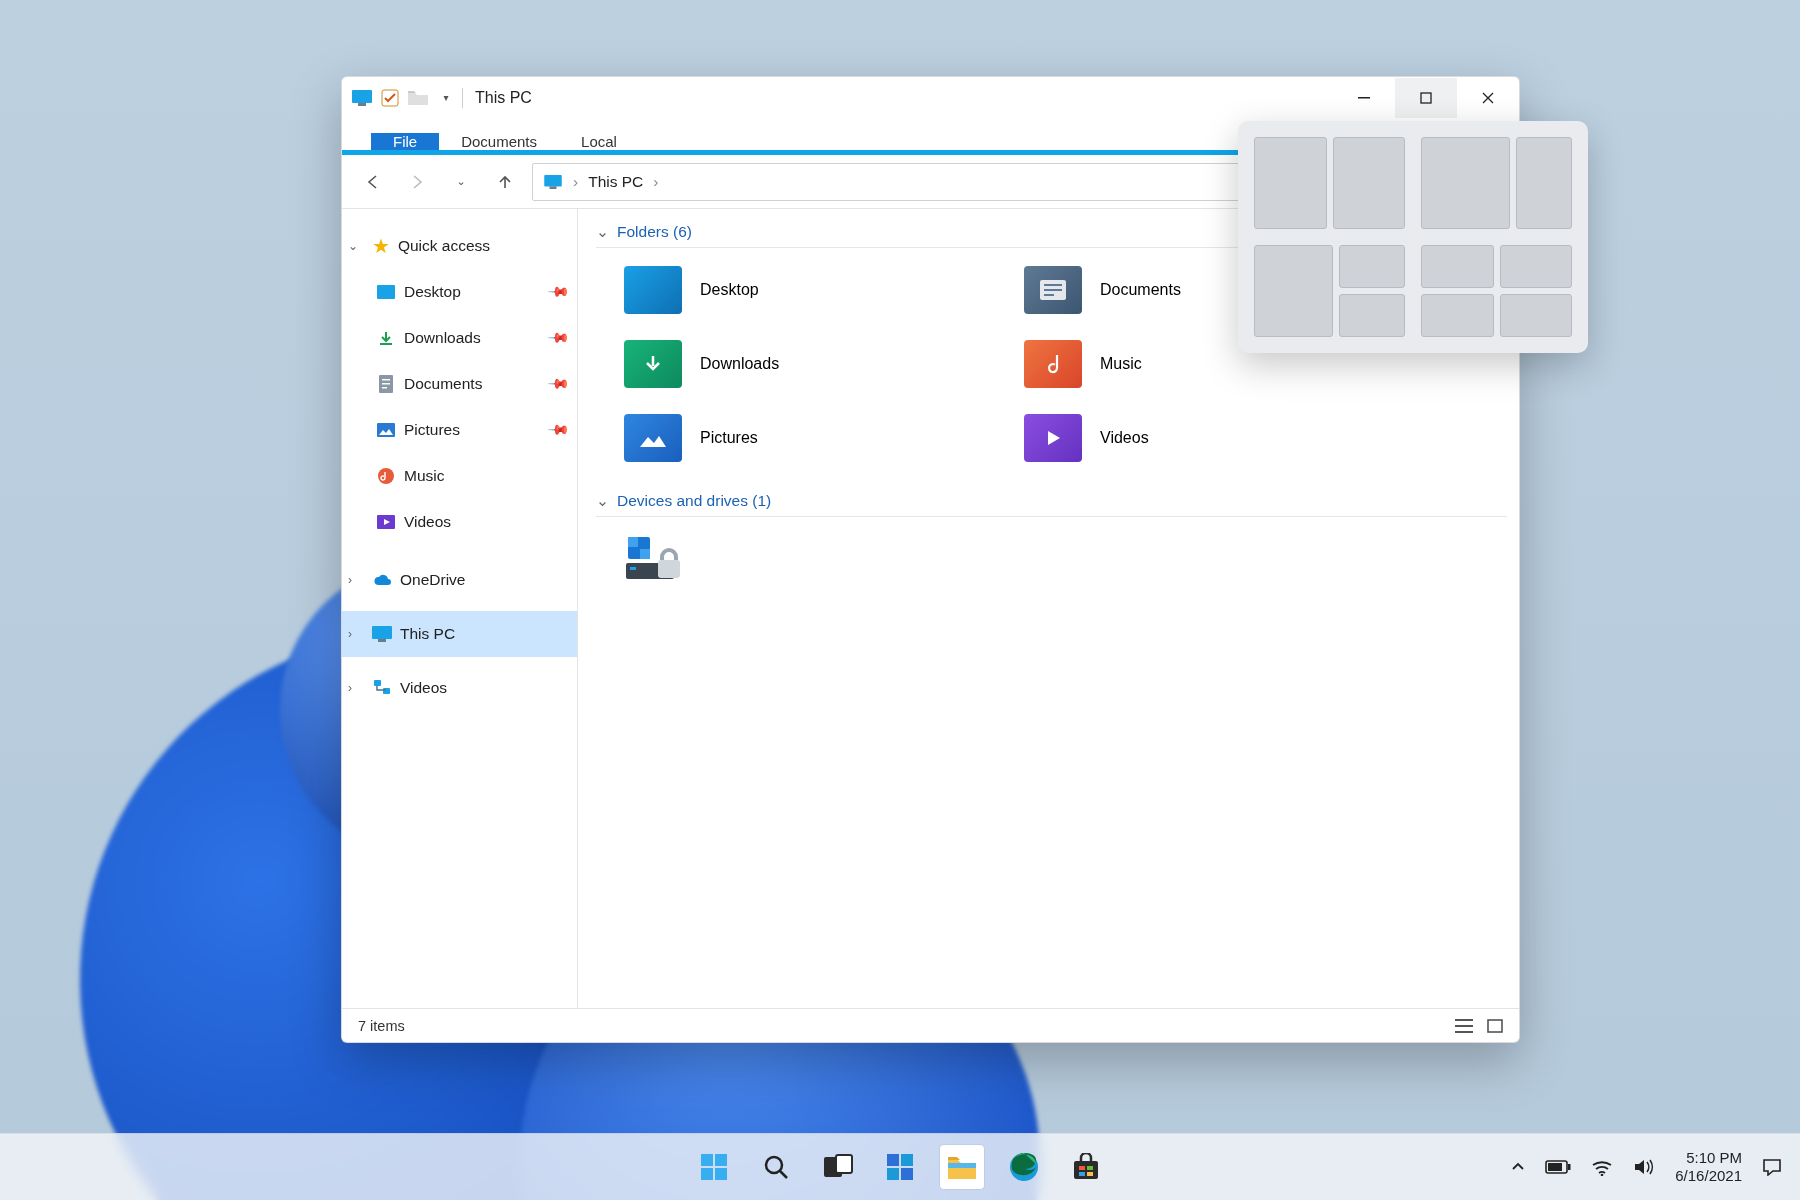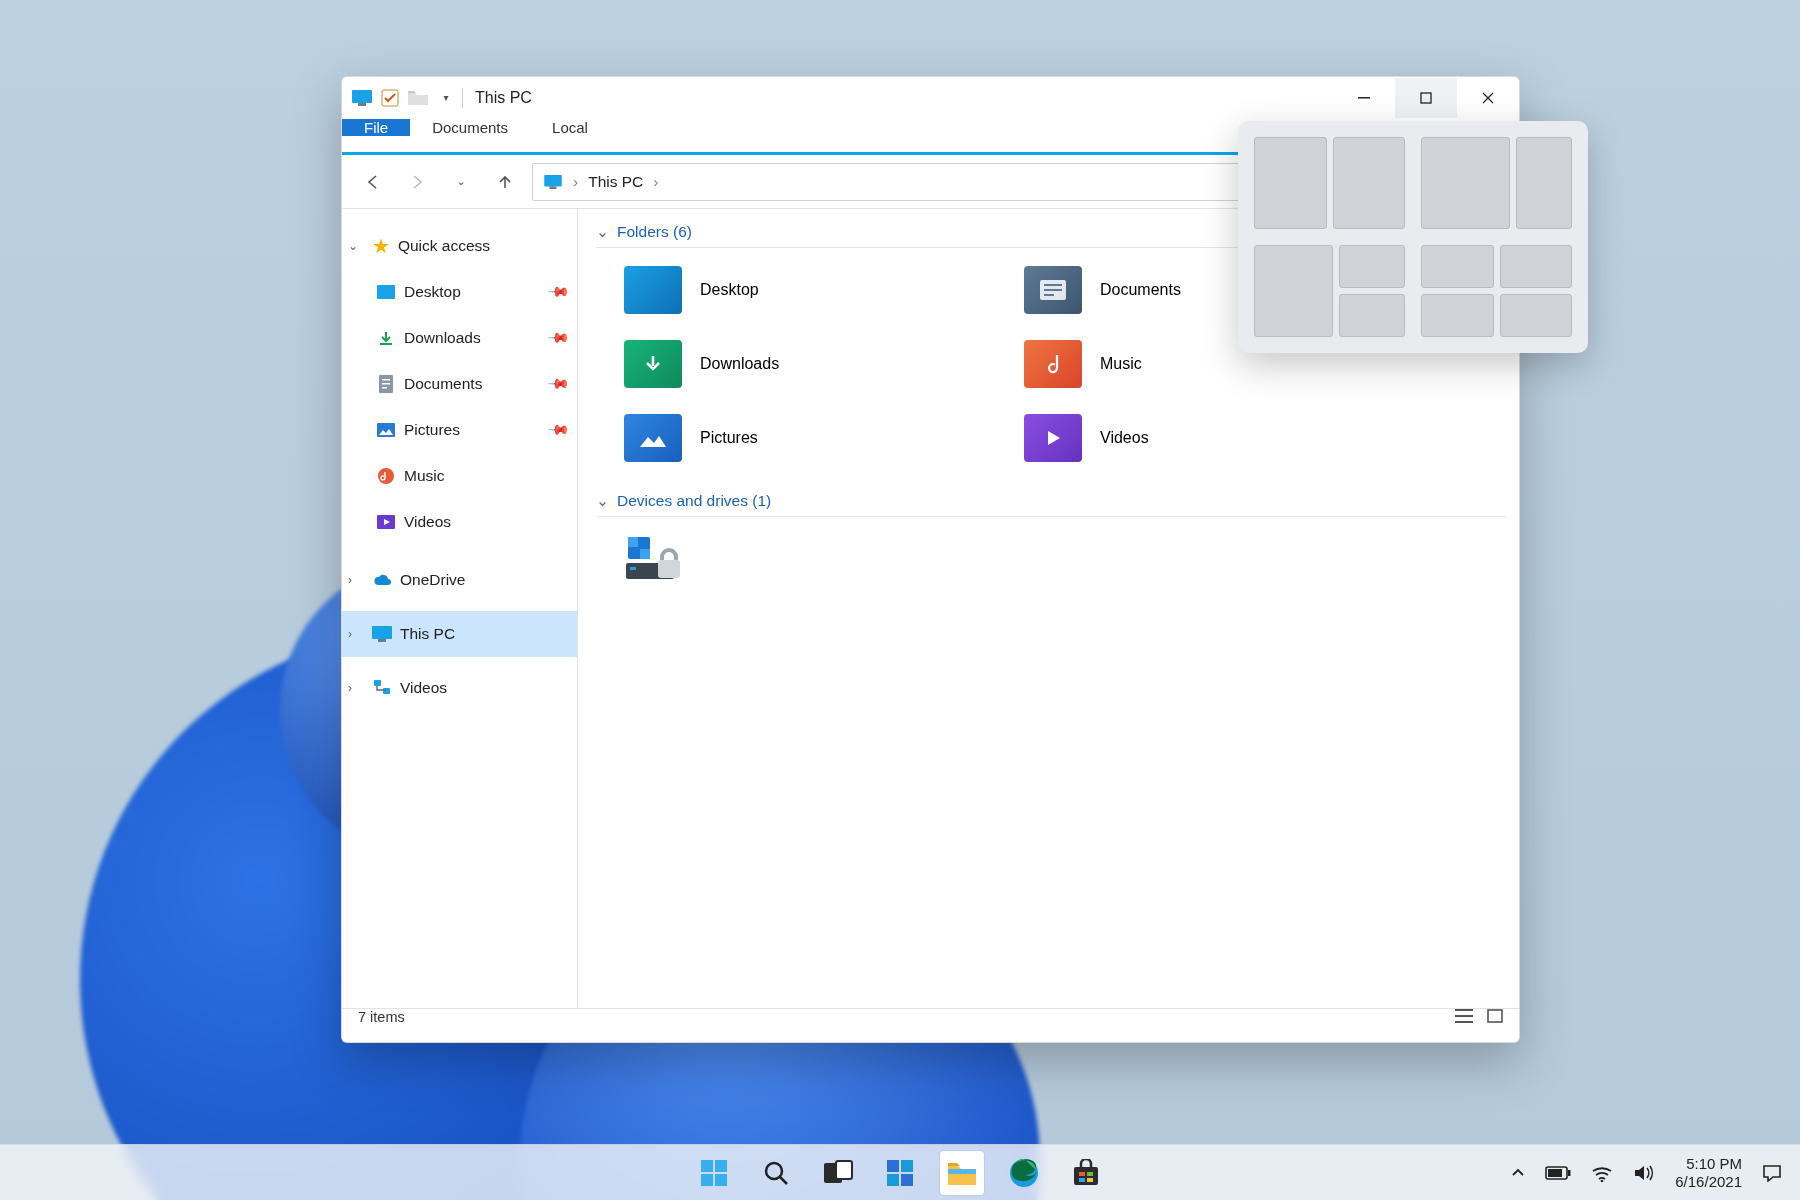--- a/index.html
+++ b/index.html
@@ -19,21 +19,21 @@
     display:flex; flex-direction:column;
   }
   .titlebar{ height:42px; display:flex; align-items:center; padding:0 0 0 10px; border-bottom:1px solid rgba(0,0,0,0); }
   .tb-icons{ display:flex; align-items:center; gap:8px; }
   .tb-sep{ width:1px;height:20px;background:#ccc; margin:0 6px;}
   .tb-title{ margin-left:6px; font-size:16px; color:#222;}
   .win-controls{ margin-left:auto; display:flex; }
   .win-btn{ width:62px; height:40px; display:flex; align-items:center; justify-content:center; }
   .win-btn.maximize{ background:#eef0f2;}
 
-  .menubar{ height:36px; display:flex; align-items:flex-start; border-bottom:3px solid #0ea5e9;}
+  .menubar{ height:36px; display:flex; align-items:flex-end; border-bottom:5px solid #0ea5e9;padding-left:29px;}
   .menu-item{ padding:0 22px; display:flex; align-items:center; font-size:15px; color:#333;}
   .menu-item.file{ background:#1976d2; color:#fff; font-weight:400;}
 
   .toolbar{ height:54px; display:flex; align-items:center; padding:0 14px; gap:10px; border-bottom:1px solid #e3e3e3;}
   .nav-btn{ width:34px;height:34px;display:flex;align-items:center;justify-content:center;color:#555;}
   .address{ flex:1; height:38px; border:1px solid #d0d0d0; border-radius:2px; display:flex; align-items:center; padding:0 10px; gap:10px; font-size:15.5px; }
   .crumb{ color:#222;}
   .chev{ color:#888;}
   .address .right{ margin-left:auto; display:flex; gap:14px; color:#666;}
   .searchbox{ width:30px;height:38px;border:1px solid #d0d0d0;border-left:none;display:flex;align-items:center;justify-content:center;color:#666;}
@@ -53,34 +53,34 @@
   .folder-item{ display:flex; align-items:center; gap:18px; font-size:16px;}
   .folder-ico{ width:58px;height:48px;border-radius:4px; position:relative;}
 
   .drive{ display:flex; gap:18px; padding:16px 0 0 34px; }
   .drive-ico{ width:62px;height:52px; position:relative;}
   .drive-info .name{ font-size:15.5px;}
   .drive-bar{ width:250px;height:18px;background:#d9d9d9; margin:6px 0 4px 0; position:relative;}
   .drive-bar .fill{ position:absolute;left:0;top:0;bottom:0; background:#1aa3e8;}
   .drive-free{ color:#777; font-size:15px;}
 
-  .statusbar{ height:34px; border-top:1px solid #e3e3e3; display:flex; padding:0 16px; font-size:14.5px; color:#333;}
+  .statusbar{ height:34px; border-top:1px solid #e3e3e3; display:flex; align-items:center; padding:0 16px; font-size:14.5px; color:#333;}
   .statusbar .views{ margin-left:auto; display:flex; gap:14px; color:#555;}
 
   
   .snap{
     position:absolute; right:-69px; top:44px; width:350px; background:#e9ebee; border-radius:10px;
     padding:16px; box-shadow: 0 12px 36px rgba(0,0,0,.22); display:grid; grid-template-columns:1fr 1fr; gap:16px;
   }
   .snap-grid{ background:transparent; display:grid; gap:6px; height:92px;}
   .snap-cell{ background:#cfd3d7; border:1px solid #b7bcc2; border-radius:3px;}
 
   
   .taskbar{
-    position:absolute; left:0; right:0; bottom:0; height:56px; background:#f4f6f9cc;
+    position:absolute; left:0; right:0; bottom:0; height:67px; background:#f4f6f9cc;
     backdrop-filter: blur(6px); border-top:1px solid rgba(0,0,0,.06);
     display:flex; align-items:center;
   }
   .tb-center{ position:absolute; left:50%; transform:translateX(-50%); display:flex; gap:18px;}
   .tb-app{ width:44px;height:44px; display:flex;align-items:center;justify-content:center; border-radius:4px;}
   .tb-app.active{ background:#fff; box-shadow:0 0 0 1px rgba(0,0,0,.05);}
   .tray{ position:absolute; right:18px; display:flex; align-items:center; gap:20px; color:#222; font-size:15px;}
   .clock{ text-align:right; line-height:1.2;}
   svg{ display:block;}
 </style>

